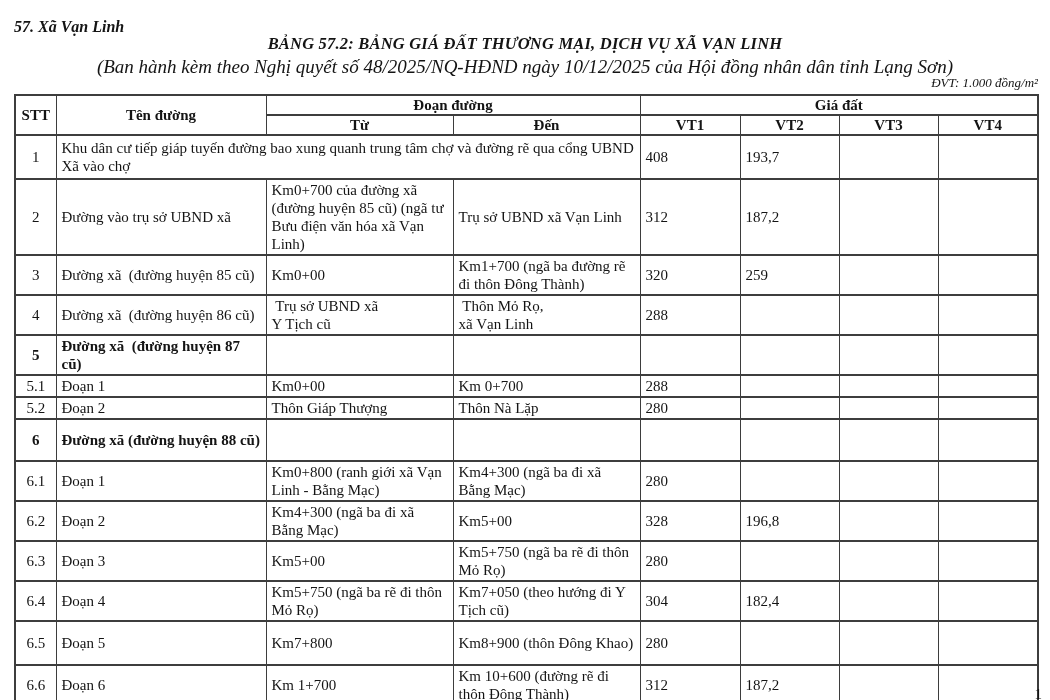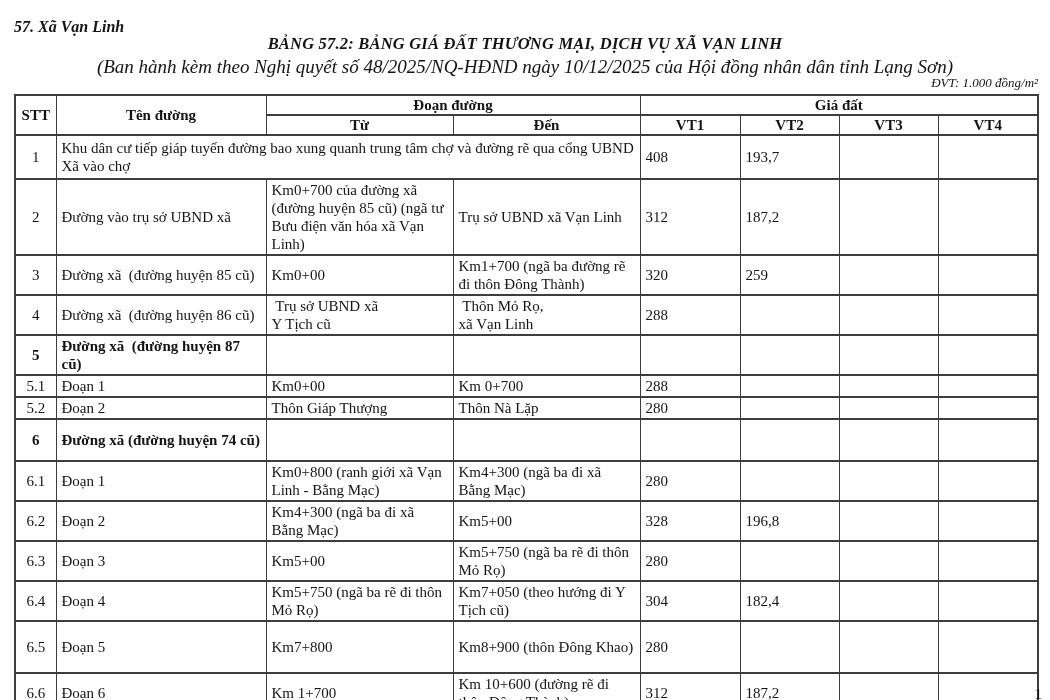--- a/index.html
+++ b/index.html
@@ -146,21 +146,21 @@
         <td class="txt">Đoạn 2</td>
         <td class="txt">Thôn Giáp Thượng</td>
         <td class="txt">Thôn Nà Lặp</td>
         <td class="num">280</td>
         <td class="num"></td>
         <td class="num"></td>
         <td class="num"></td>
       </tr>
       <tr class="bold" style="height: 42px;">
         <td class="stt">6</td>
-        <td class="txt">Đường xã (đường huyện 74 cũ)</td>
+        <td class="txt">Đường xã (đường huyện 88 cũ)</td>
         <td class="txt"></td>
         <td class="txt"></td>
         <td class="num"></td>
         <td class="num"></td>
         <td class="num"></td>
         <td class="num"></td>
       </tr>
       <tr style="height: 38px;">
         <td class="stt">6.1</td>
         <td class="txt">Đoạn 1</td>
@@ -194,21 +194,21 @@
       <tr style="height: 38px; padding-left: 44px;">
         <td class="stt">6.4</td>
         <td class="txt">Đoạn 4</td>
         <td class="txt">Km5+750 (ngã ba rẽ đi thôn Mỏ Rọ)</td>
         <td class="txt">Km7+050 (theo hướng đi Y Tịch cũ)</td>
         <td class="num">304</td>
         <td class="num">182,4</td>
         <td class="num"></td>
         <td class="num"></td>
       </tr>
-      <tr style="height: 52px;">
+      <tr style="height: 44px;">
         <td class="stt">6.5</td>
         <td class="txt">Đoạn 5</td>
         <td class="txt">Km7+800</td>
         <td class="txt">Km8+900 (thôn Đông Khao)</td>
         <td class="num">280</td>
         <td class="num"></td>
         <td class="num"></td>
         <td class="num"></td>
       </tr>
       <tr style="height: 40px; margin-left: 44px;">

